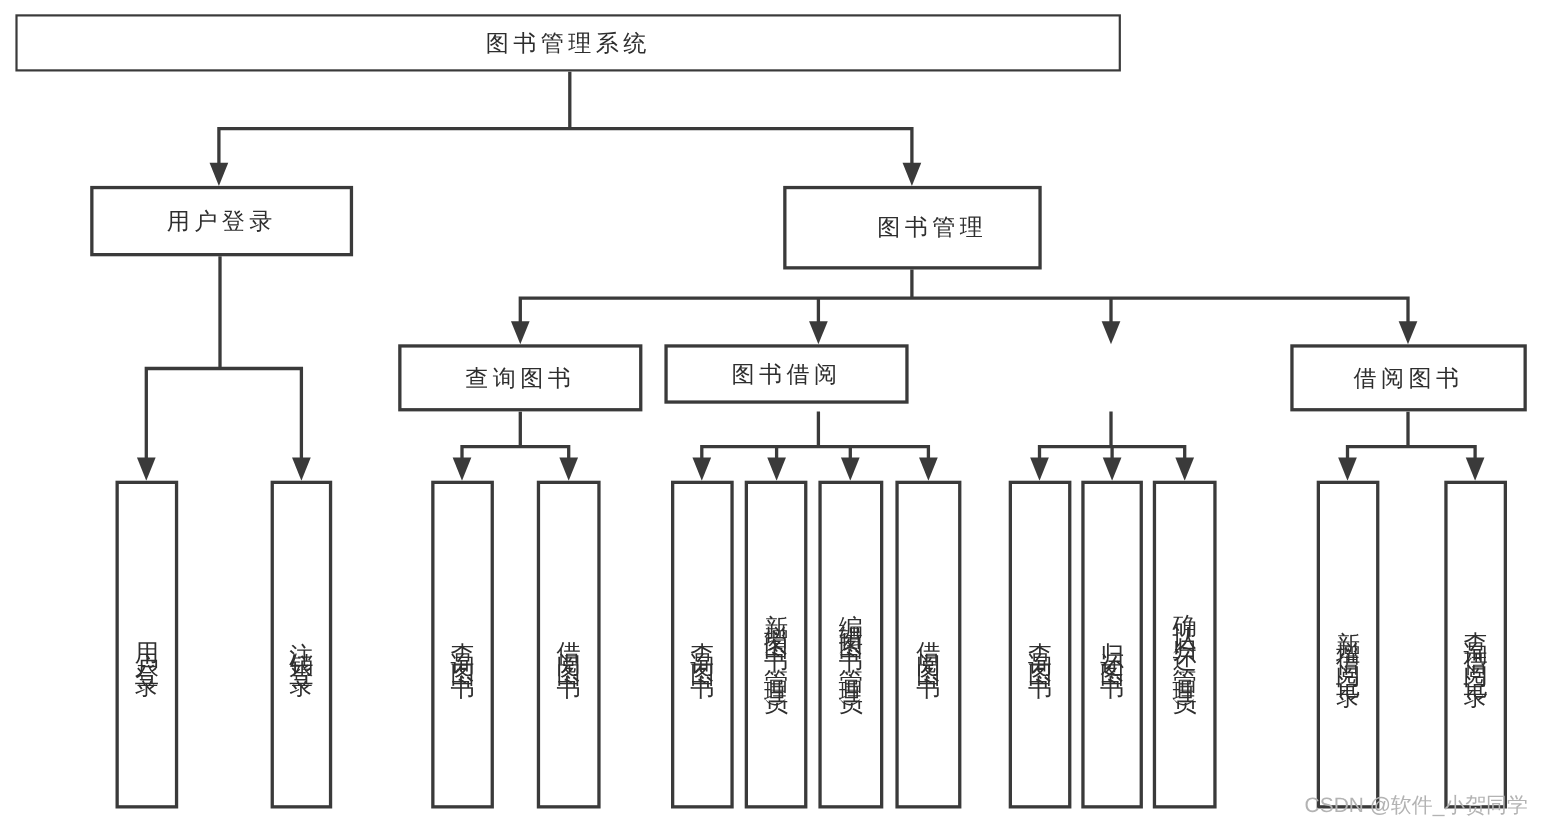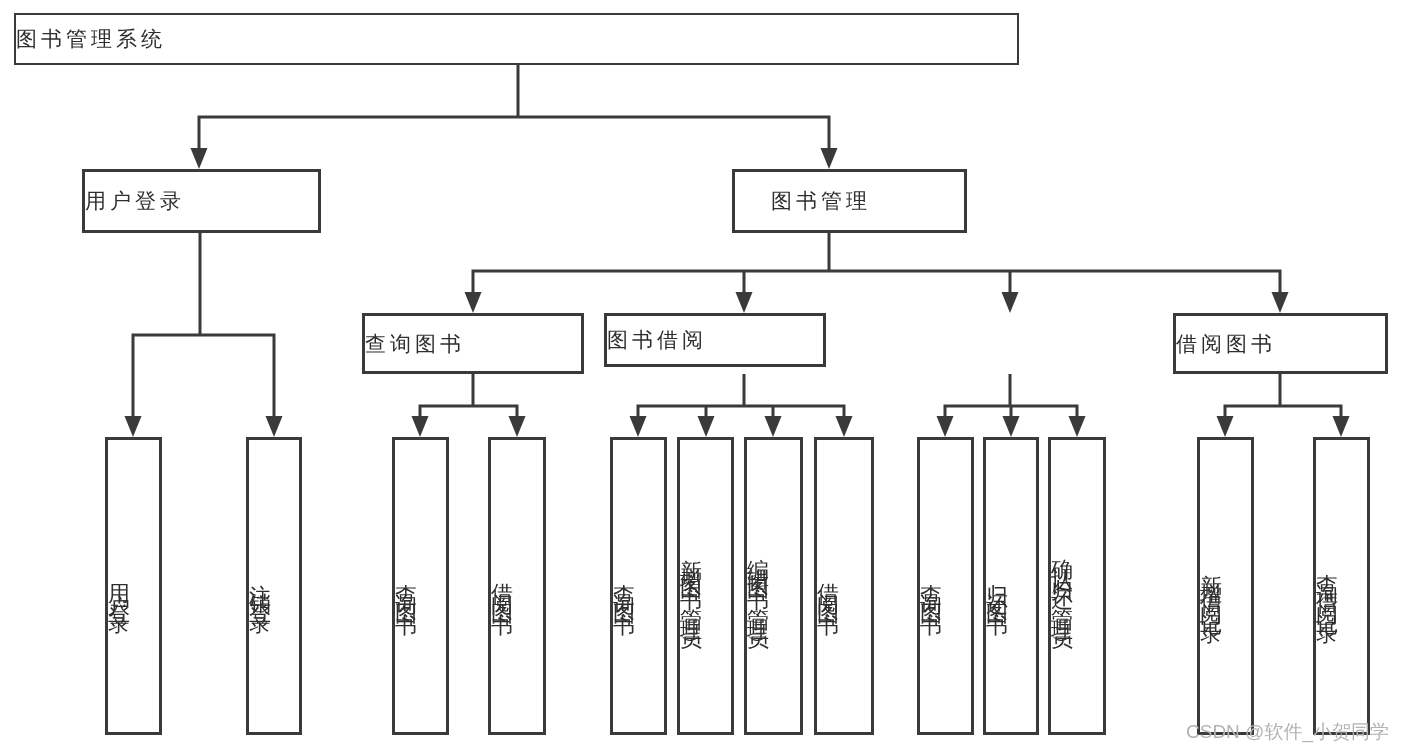--- a/index.html
+++ b/index.html
@@ -17,21 +17,21 @@
     background:var(--bg);
     overflow:hidden;
   }
   .wires{position:absolute;left:0;top:0;width:1405px;height:747px;}
   .wires path{stroke:var(--line);stroke-width:3;fill:none;}
   .wires polygon{fill:var(--line);stroke:none;}
   .node{
     position:absolute;
     border:3px solid var(--line);
     background:#fff;
-    display:flex;align-items:center;justify-content:flex-start;
+    display:flex;align-items:center;justify-content:center;
     color:var(--text);
   }
   .node.root{border-width:2px;}
   .node.h span{
     font-size:21px;letter-spacing:4px;color:var(--text);white-space:nowrap;
   }
   .node.v span{
     writing-mode:vertical-rl;
     text-orientation:mixed;
     font-size:22px;
@@ -95,21 +95,21 @@
     </g>
   </svg>
 
   <div class="node h root" style="left:14px;top:13px;width:1005px;height:52px;">
     <span>图书管理系统</span>
   </div>
 
   <div class="node h" style="left:82px;top:169px;width:239px;height:64px;">
     <span>用户登录</span>
   </div>
-  <div class="node h" style="left:732px;top:169px;width:235px;height:64px;padding-left:36px;">
+  <div class="node h" style="left:712px;top:169px;width:235px;height:76px;padding-left:36px;">
     <span>图书管理</span>
   </div>
 
   <div class="node h" style="left:362px;top:313px;width:222px;height:61px;">
     <span>查询图书</span>
   </div>
   <div class="node h" style="left:604px;top:313px;width:222px;height:54px;">
     <span>图书借阅</span>
   </div>
   <div class="node h" style="left:1173px;top:313px;width:215px;height:61px;">

